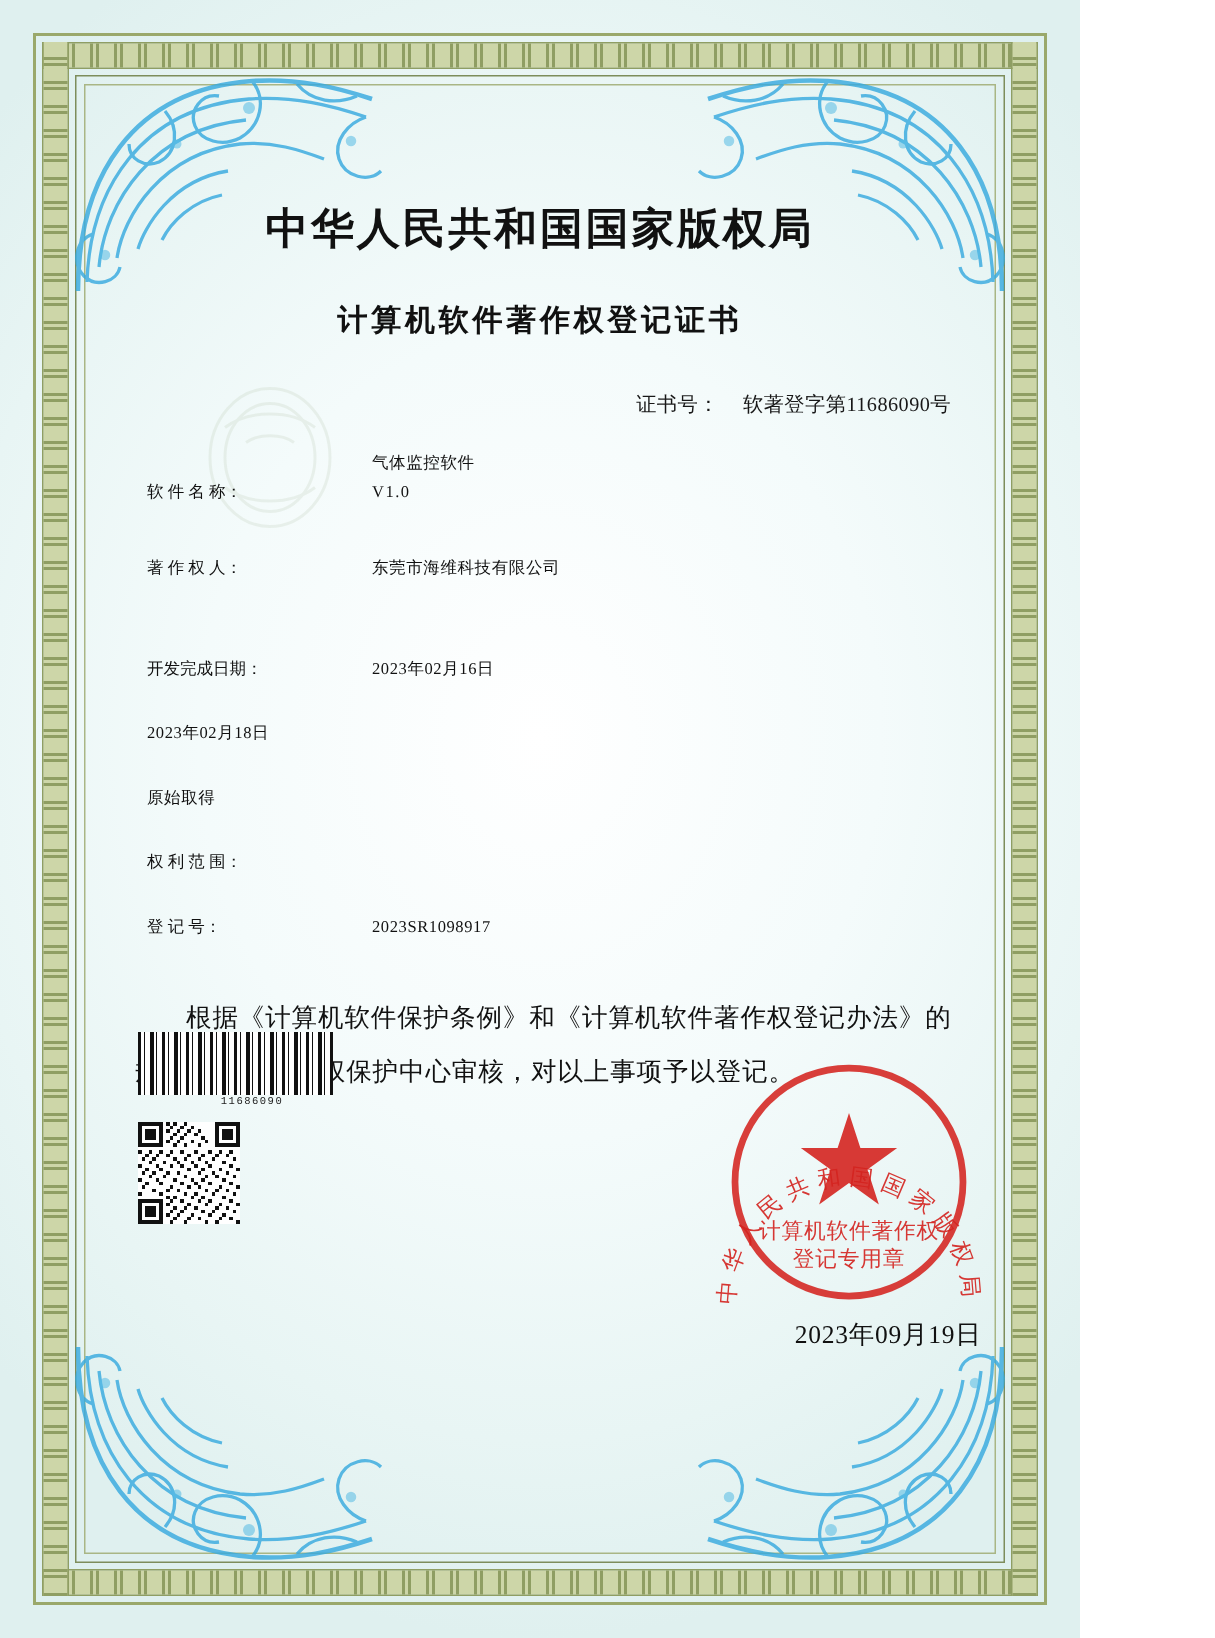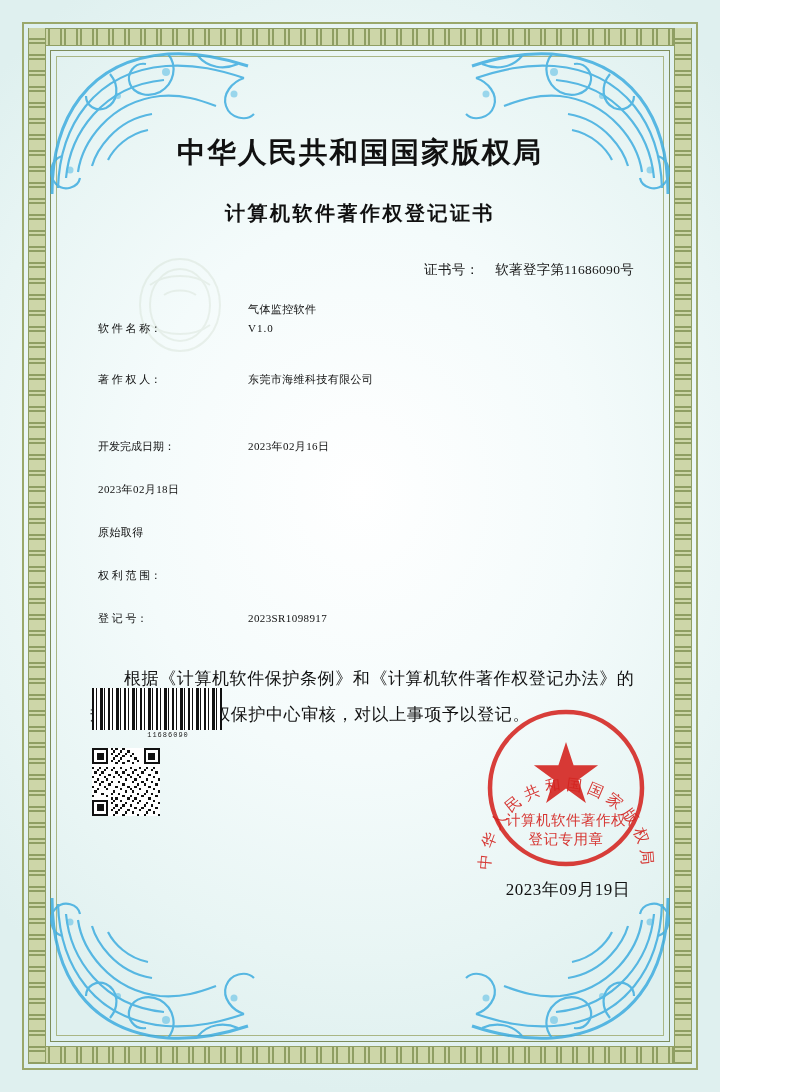--- a/index.html
+++ b/index.html
@@ -233,21 +233,21 @@
   
   .seal {
     position: absolute;
     left: 476px;
     top: 698px;
     width: 180px;
     height: 180px;
   }
   .seal-date {
     position: absolute;
-    left: 478px;
+    left: 502px;
     top: 878px;
     width: 180px;
     text-align: center;
     font-size: 17px;
     color: #111;
     letter-spacing: 0.5px;
   }
 </style>
 </head>
 <body>

